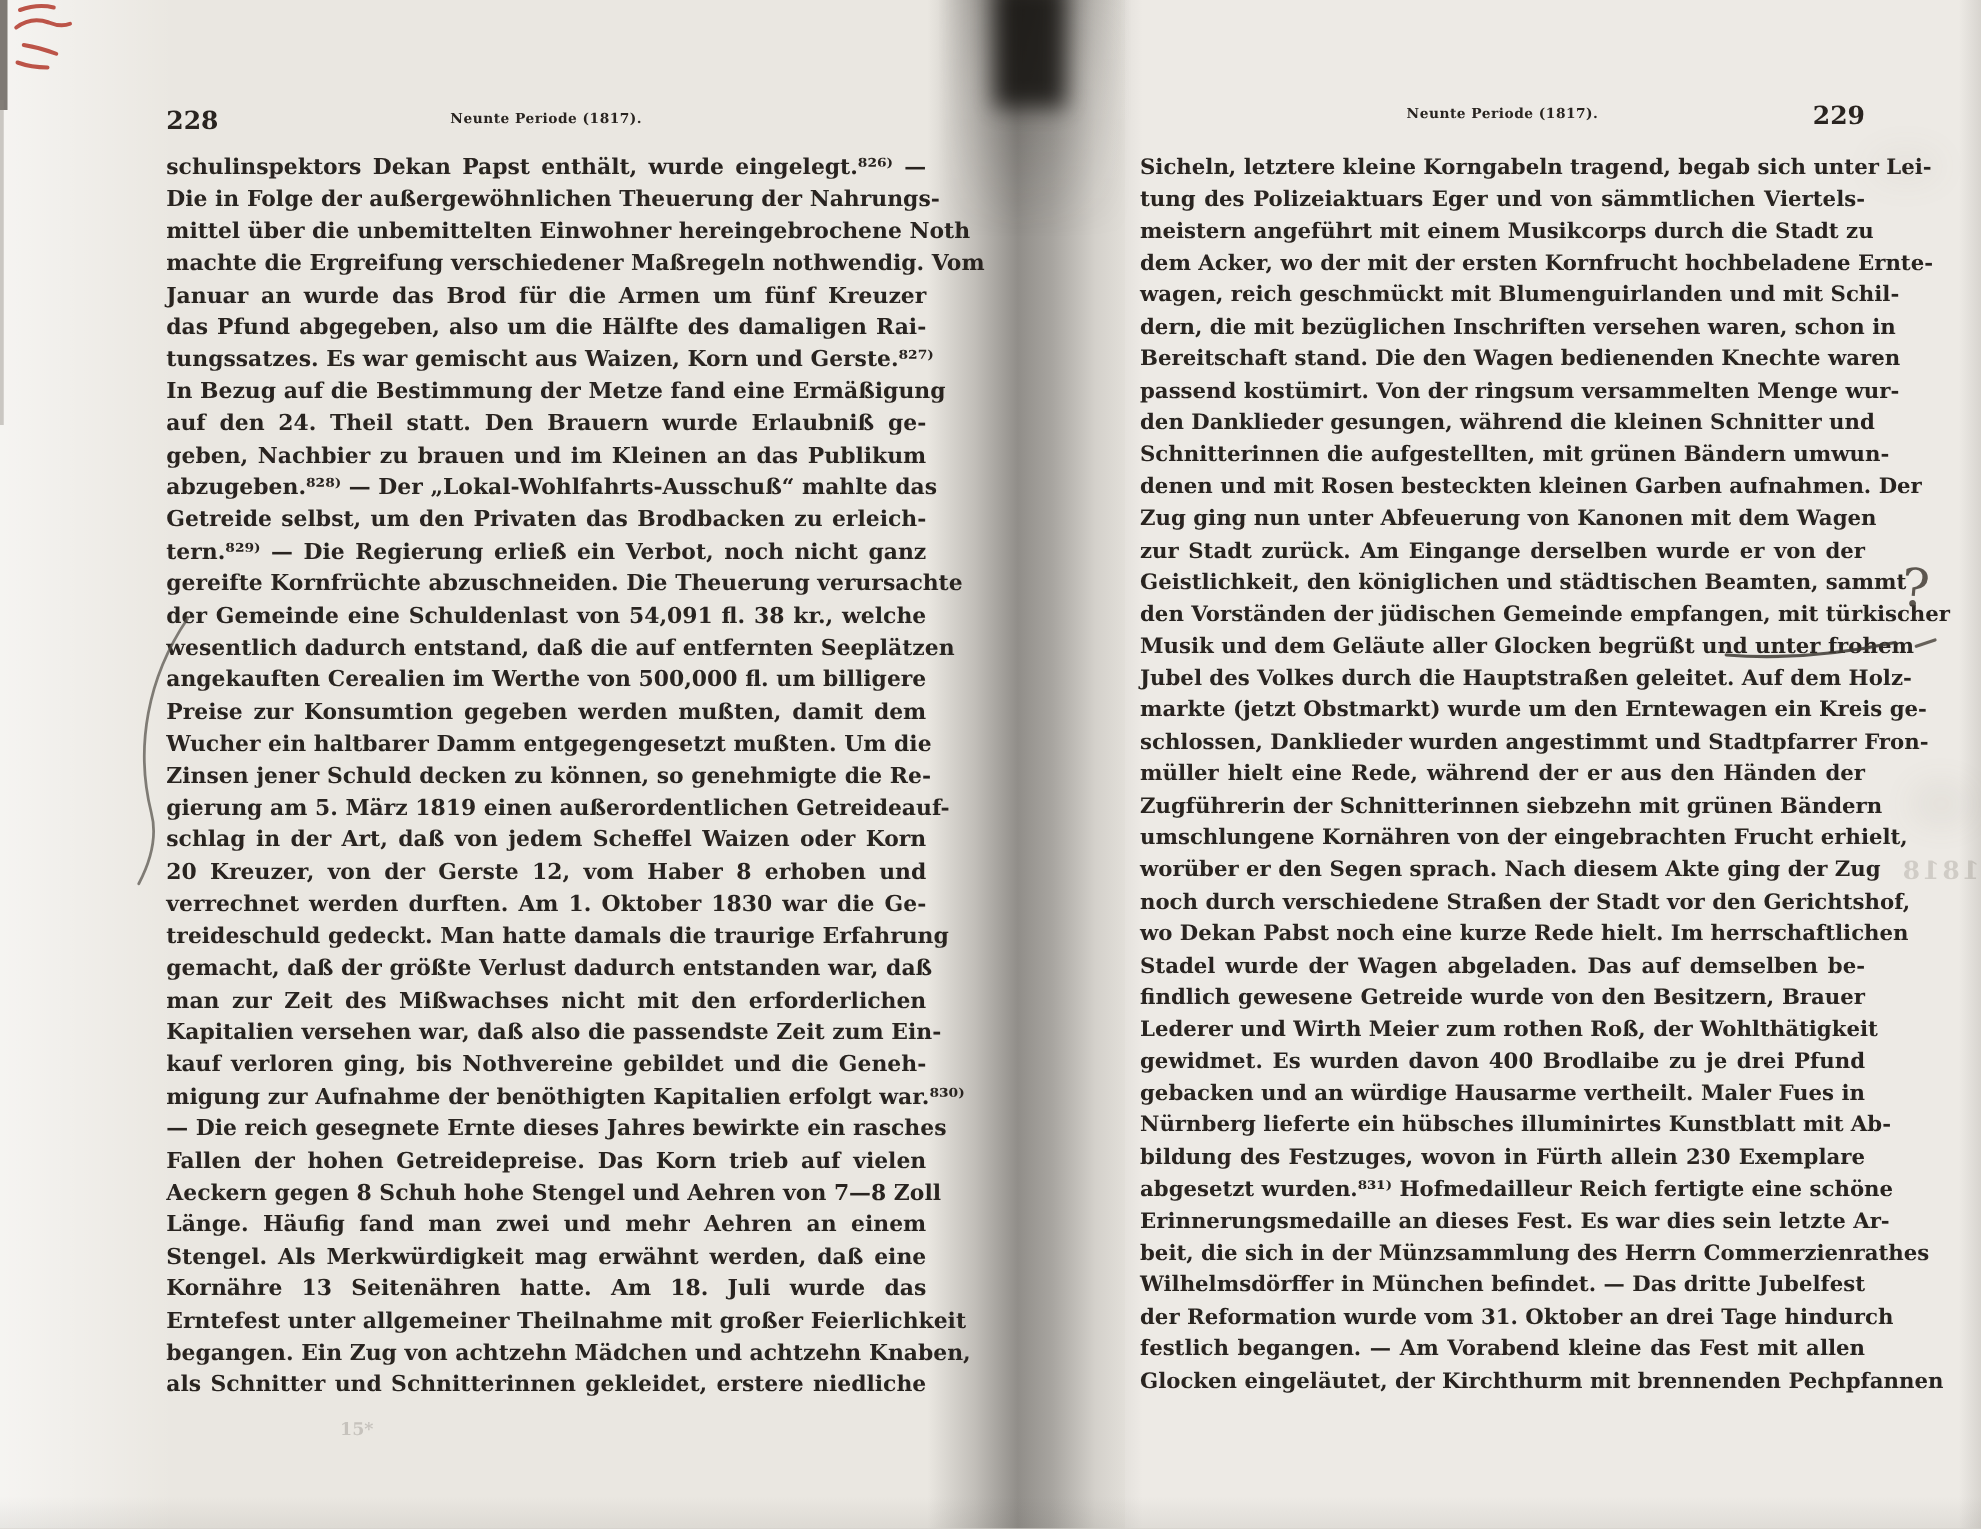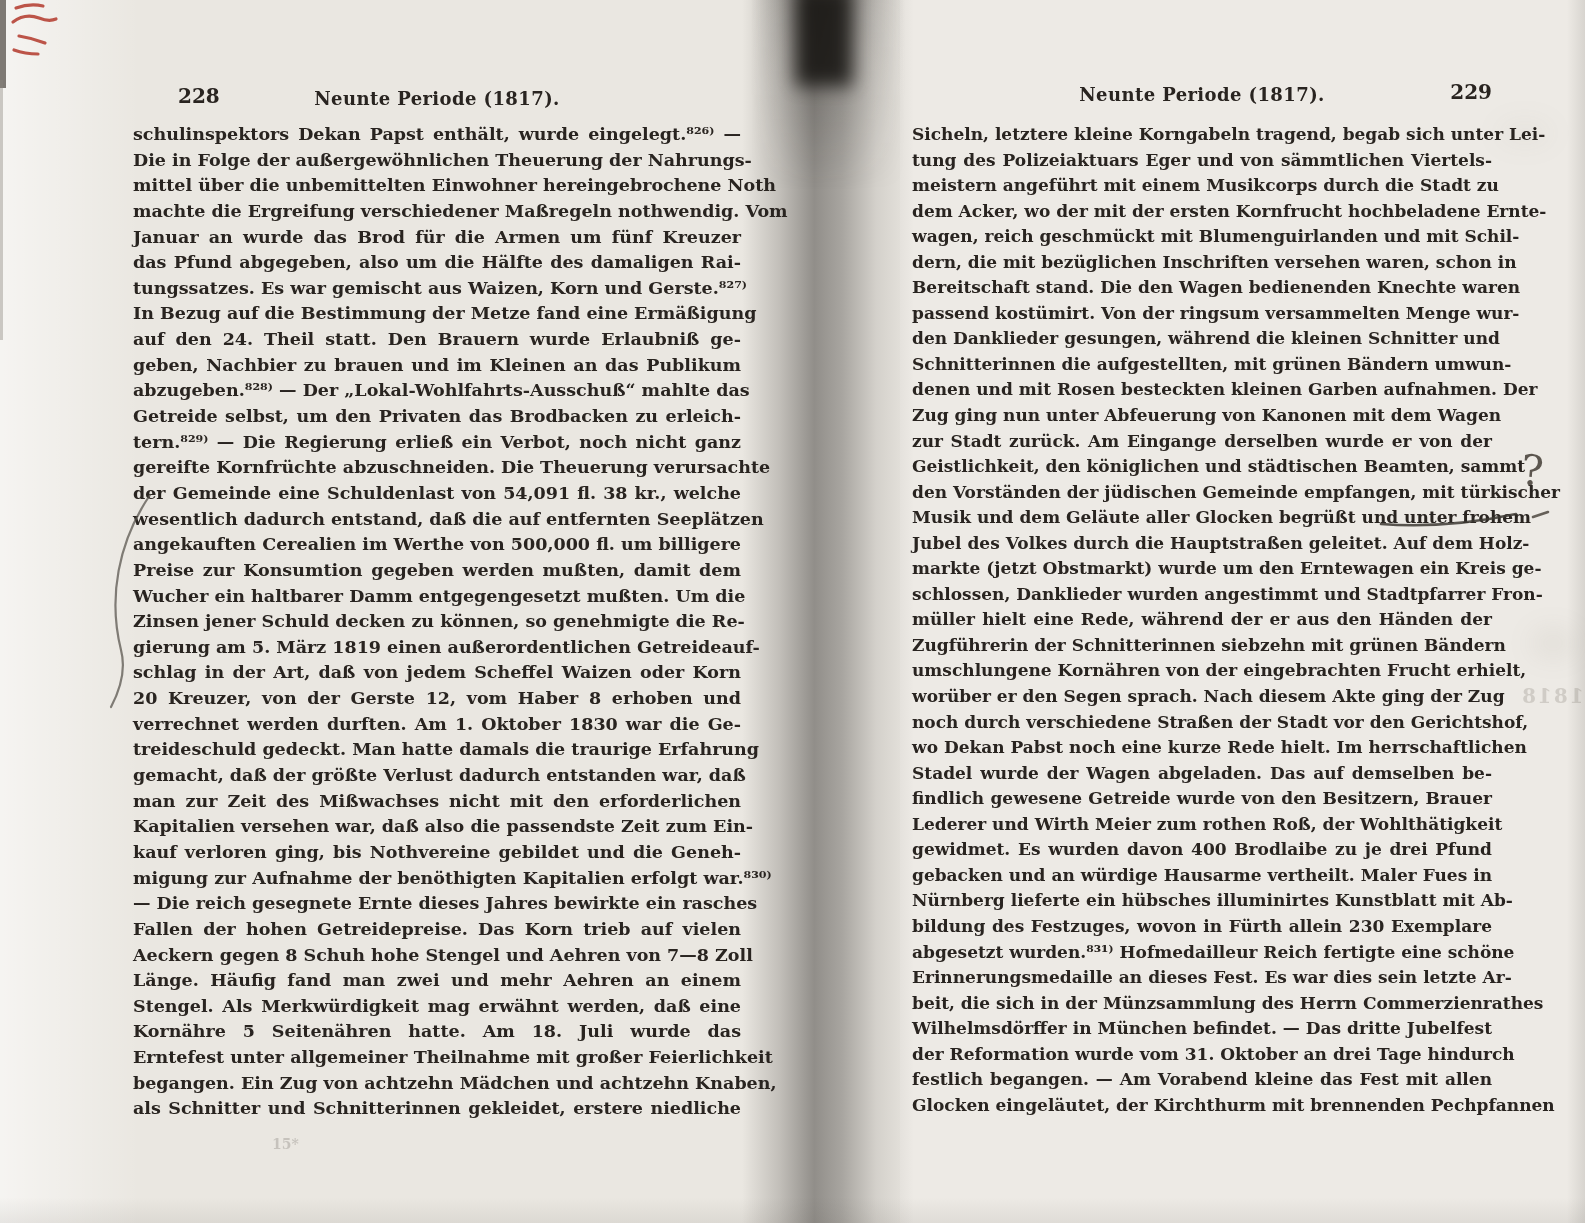--- a/index.html
+++ b/index.html
@@ -31,21 +31,21 @@
       rgba(50,46,42,0) 100%);}
   #gutter-bar{left:796px;top:-14px;width:56px;height:100px;
     background:#171512;filter:blur(9px);opacity:.88;}
   #gutter-top{left:742px;top:0;width:172px;height:190px;
     background:linear-gradient(90deg,rgba(25,22,20,0) 5%,rgba(25,22,20,.38) 40%,rgba(25,22,20,.3) 60%,rgba(25,22,20,0) 95%);
     -webkit-mask-image:linear-gradient(180deg,#000,transparent);
     mask-image:linear-gradient(180deg,#000,transparent);}
   .blob{position:absolute;border-radius:50%;background:#7a7262;filter:blur(14px);}
 
   
-  .runhead{position:absolute;font-weight:700;font-size:18px;letter-spacing:.4px;}
+  .runhead{position:absolute;font-weight:700;font-size:11px;letter-spacing:.4px;}
   .pagenum{position:absolute;font-weight:700;font-size:20px;}
   .bodycol{position:absolute;}
   .tline{
     font-weight:700;
     text-align:justify;
     text-align-last:justify;
     -moz-text-align-last:justify;
     white-space:nowrap;
     overflow:visible;
   }
@@ -70,21 +70,21 @@
   <div class="shade" id="right-page-tint"></div>
   <div class="shade" id="gutter"></div>
   <div class="shade" id="gutter-top"></div>
   <div class="shade" id="gutter-bar"></div>
   <div class="shade" id="right-edge"></div>
   <div class="shade" id="bottom-edge"></div>
   <div class="blob" style="left:1530px;top:628px;width:46px;height:30px;opacity:.10"></div>
   <div class="blob" style="left:1495px;top:120px;width:60px;height:26px;opacity:.06"></div>
 
   <div>
-    <span class="pagenum" style="left:133px;top:84px;margin-left:45px;">228</span>
+    <span class="pagenum" style="left:133px;top:84px;">228</span>
     <span class="runhead" style="left:133px;top:88px;width:608px;text-align:center;text-align-last:center;">Neunte Periode (1817).</span>
     <div class="bodycol" id="left-body" style="left:133px;top:122px;width:608px;">
         <div class="tline">schulinspektors Dekan Papst enthält, wurde eingelegt.⁸²⁶⁾ —</div>
         <div class="tline">Die in Folge der außergewöhnlichen Theuerung der Nahrungs-</div>
         <div class="tline">mittel über die unbemittelten Einwohner hereingebrochene Noth</div>
         <div class="tline">machte die Ergreifung verschiedener Maßregeln nothwendig. Vom</div>
         <div class="tline">Januar an wurde das Brod für die Armen um fünf Kreuzer</div>
         <div class="tline">das Pfund abgegeben, also um die Hälfte des damaligen Rai-</div>
         <div class="tline">tungssatzes. Es war gemischt aus Waizen, Korn und Gerste.⁸²⁷⁾</div>
         <div class="tline">In Bezug auf die Bestimmung der Metze fand eine Ermäßigung</div>
@@ -108,21 +108,21 @@
         <div class="tline">gemacht, daß der größte Verlust dadurch entstanden war, daß</div>
         <div class="tline">man zur Zeit des Mißwachses nicht mit den erforderlichen</div>
         <div class="tline">Kapitalien versehen war, daß also die passendste Zeit zum Ein-</div>
         <div class="tline">kauf verloren ging, bis Nothvereine gebildet und die Geneh-</div>
         <div class="tline">migung zur Aufnahme der benöthigten Kapitalien erfolgt war.⁸³⁰⁾</div>
         <div class="tline">— Die reich gesegnete Ernte dieses Jahres bewirkte ein rasches</div>
         <div class="tline">Fallen der hohen Getreidepreise. Das Korn trieb auf vielen</div>
         <div class="tline">Aeckern gegen 8 Schuh hohe Stengel und Aehren von 7—8 Zoll</div>
         <div class="tline">Länge. Häufig fand man zwei und mehr Aehren an einem</div>
         <div class="tline">Stengel. Als Merkwürdigkeit mag erwähnt werden, daß eine</div>
-        <div class="tline">Kornähre 5 Seitenähren hatte. Am 18. Juli wurde das</div>
+        <div class="tline">Kornähre 13 Seitenähren hatte. Am 18. Juli wurde das</div>
         <div class="tline">Erntefest unter allgemeiner Theilnahme mit großer Feierlichkeit</div>
         <div class="tline">begangen. Ein Zug von achtzehn Mädchen und achtzehn Knaben,</div>
         <div class="tline">als Schnitter und Schnitterinnen gekleidet, erstere niedliche</div>
       </div>
   </div>
 
   <div>
     <span class="runhead" style="left:912px;top:84px;width:580px;text-align:center;text-align-last:center;">Neunte Periode (1817).</span>
     <span class="pagenum" style="left:1432px;top:80px;width:60px;text-align:center;text-align-last:right;">229</span>
     <div class="bodycol" id="right-body" style="left:912px;top:122px;width:580px;">

